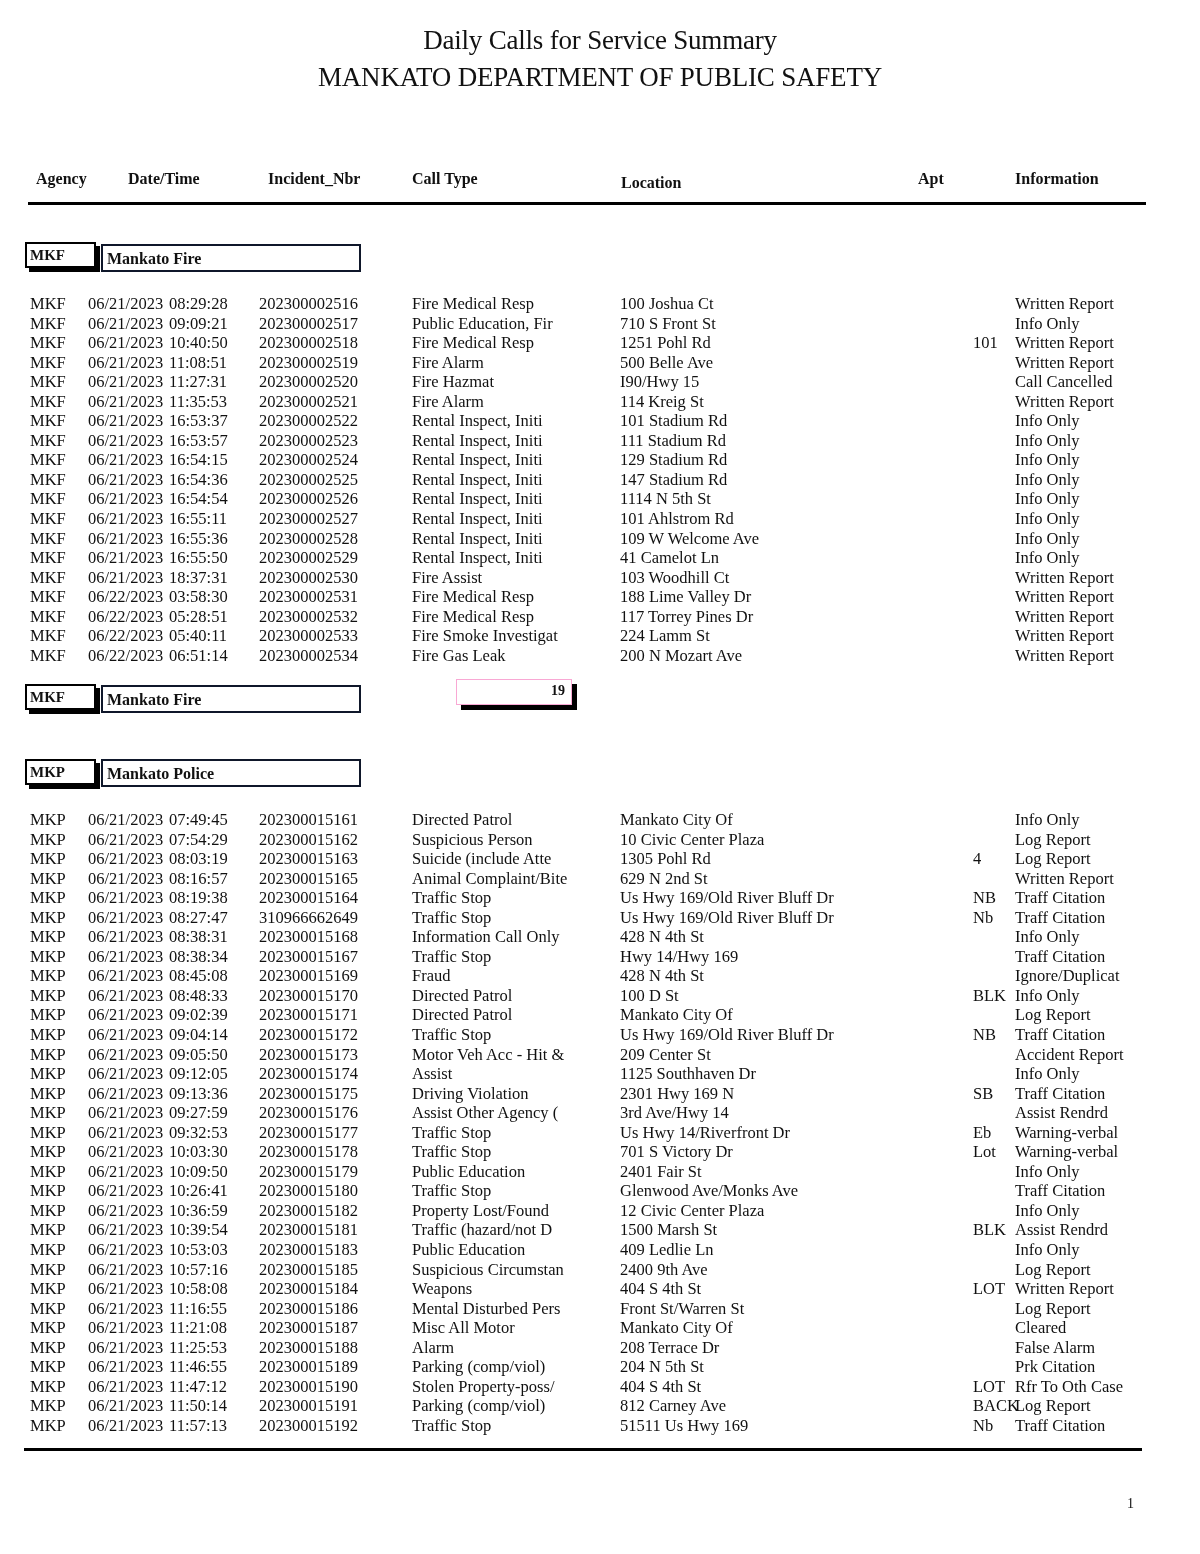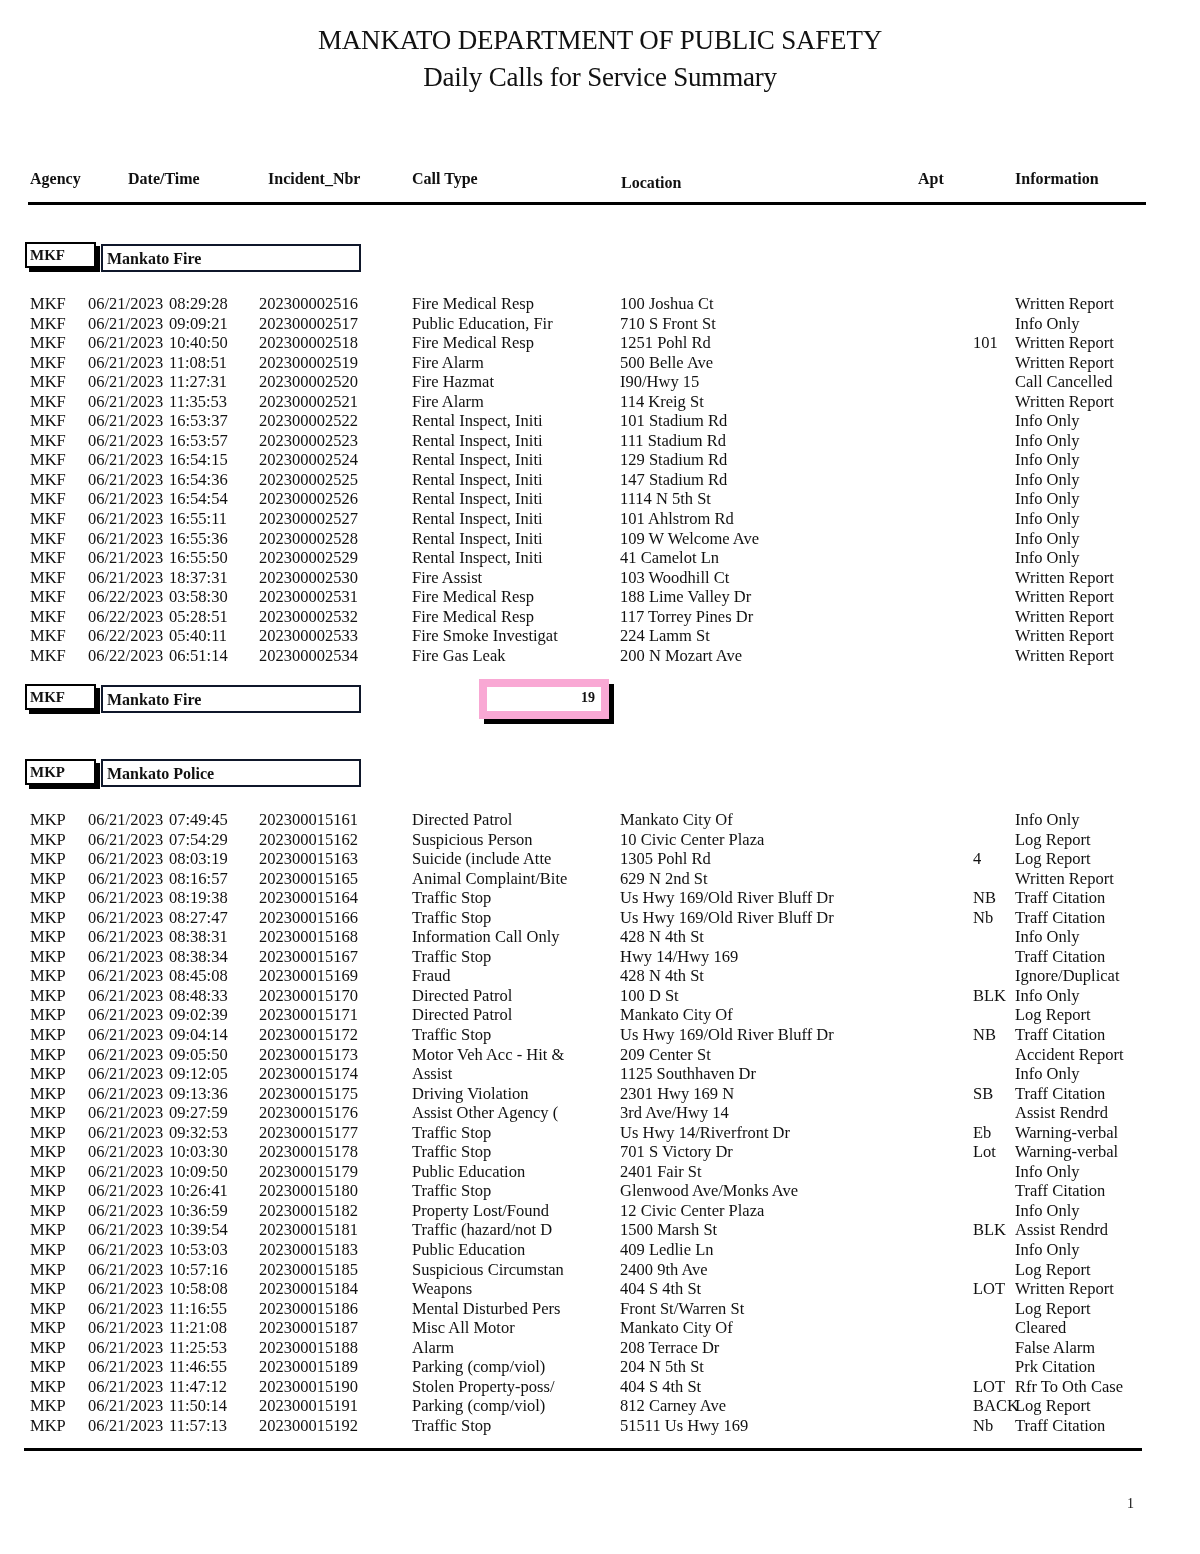--- a/index.html
+++ b/index.html
@@ -20,49 +20,49 @@
     .agency-tag {
       position: absolute; width: 64px; height: 22px; border: 2px solid #000; background: #fff;
       box-shadow: 4px 4px 0 #000; font-weight: bold; font-size: 15px; line-height: 22px;
       padding-left: 3px; box-sizing: content-box;
     }
     .agency-name {
       position: absolute; width: 252px; height: 24px; border: 2px solid #0f172a; background: #fff;
       font-weight: bold; font-size: 16px; line-height: 26px; padding-left: 4px;
     }
     .total-box {
-      position: absolute; width: 108px; height: 24px; border: 8px solid #f9a8d4; background: #fff;
+      position: absolute; width: 108px; height: 24px; border: 1px solid #f9a8d4; background: #fff;
       box-shadow: 5px 5px 0 #000; font-weight: bold; font-size: 14px; line-height: 22px;
-      text-align: right; padding-right: 6px; margin-left: 23px;
+      text-align: right; padding-right: 6px;
     }
 
     .rows { position: absolute; left: 0; width: 1200px; }
     .row { position: relative; height: 19.55px; font-size: 16.5px; line-height: 19.55px; white-space: nowrap; }
     .row span { position: absolute; top: 0; }
     .c-agency { left: 30px; }
     .c-date { left: 88px; }
     .c-time { left: 169px; }
     .c-inc { left: 259px; }
     .c-type { left: 412px; }
     .c-loc { left: 620px; }
     .c-apt { left: 973px; }
     .c-disp { left: 1015px; }
 
     .page-num { position: absolute; top: 1496px; left: 1127px; font-size: 14px; }
   </style>
 </head>
 <body>
 
 <div class="title-block">
+  <div class="title-line">Daily Calls for Service Summary</div>
   <div class="title-line t1">MANKATO DEPARTMENT OF PUBLIC SAFETY</div>
-  <div class="title-line">Daily Calls for Service Summary</div>
 </div>
 
 <div class="col-headers">
-  <span style="left:30px">Agency</span>
+  <span style="left:36px">Agency</span>
   <span style="left:128px">Date/Time</span>
   <span style="left:268px">Incident_Nbr</span>
   <span style="left:412px">Call Type</span>
   <span style="left:621px; top:6px">Location</span>
   <span style="left:918px">Apt</span>
   <span style="left:1015px">Information</span>
 </div>
 <div class="header-rule"></div>
 
 <div class="agency-tag" style="left:25px; top:242px;">MKF</div>
@@ -316,21 +316,21 @@
       <span class="c-inc">202300015164</span>
       <span class="c-type">Traffic Stop</span>
       <span class="c-loc">Us Hwy 169/Old River Bluff Dr</span>
       <span class="c-apt">NB</span>
       <span class="c-disp">Traff Citation</span>
     </div>
     <div class="row">
       <span class="c-agency">MKP</span>
       <span class="c-date">06/21/2023</span>
       <span class="c-time">08:27:47</span>
-      <span class="c-inc">202300015166</span>
+      <span class="c-inc">310966662649</span>
       <span class="c-type">Traffic Stop</span>
       <span class="c-loc">Us Hwy 169/Old River Bluff Dr</span>
       <span class="c-apt">Nb</span>
       <span class="c-disp">Traff Citation</span>
     </div>
     <div class="row">
       <span class="c-agency">MKP</span>
       <span class="c-date">06/21/2023</span>
       <span class="c-time">08:38:31</span>
       <span class="c-inc">202300015168</span>

